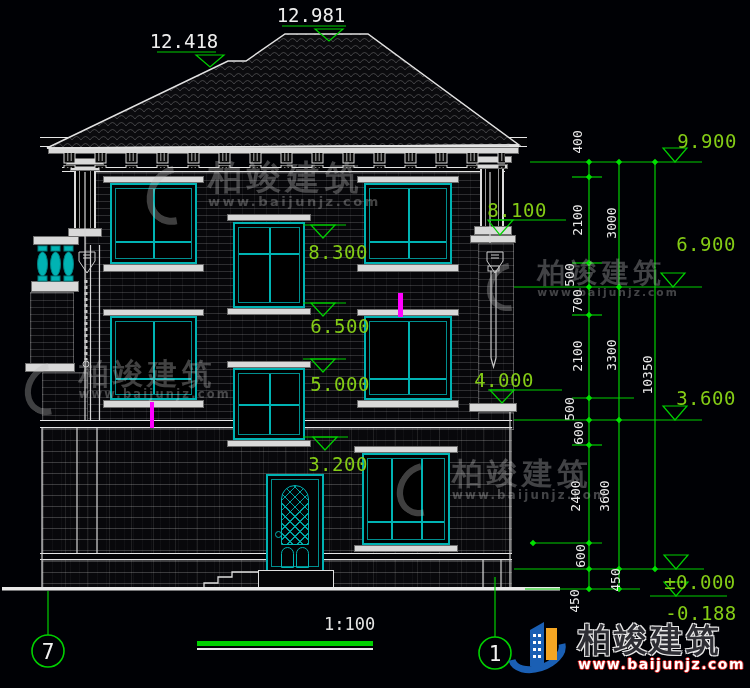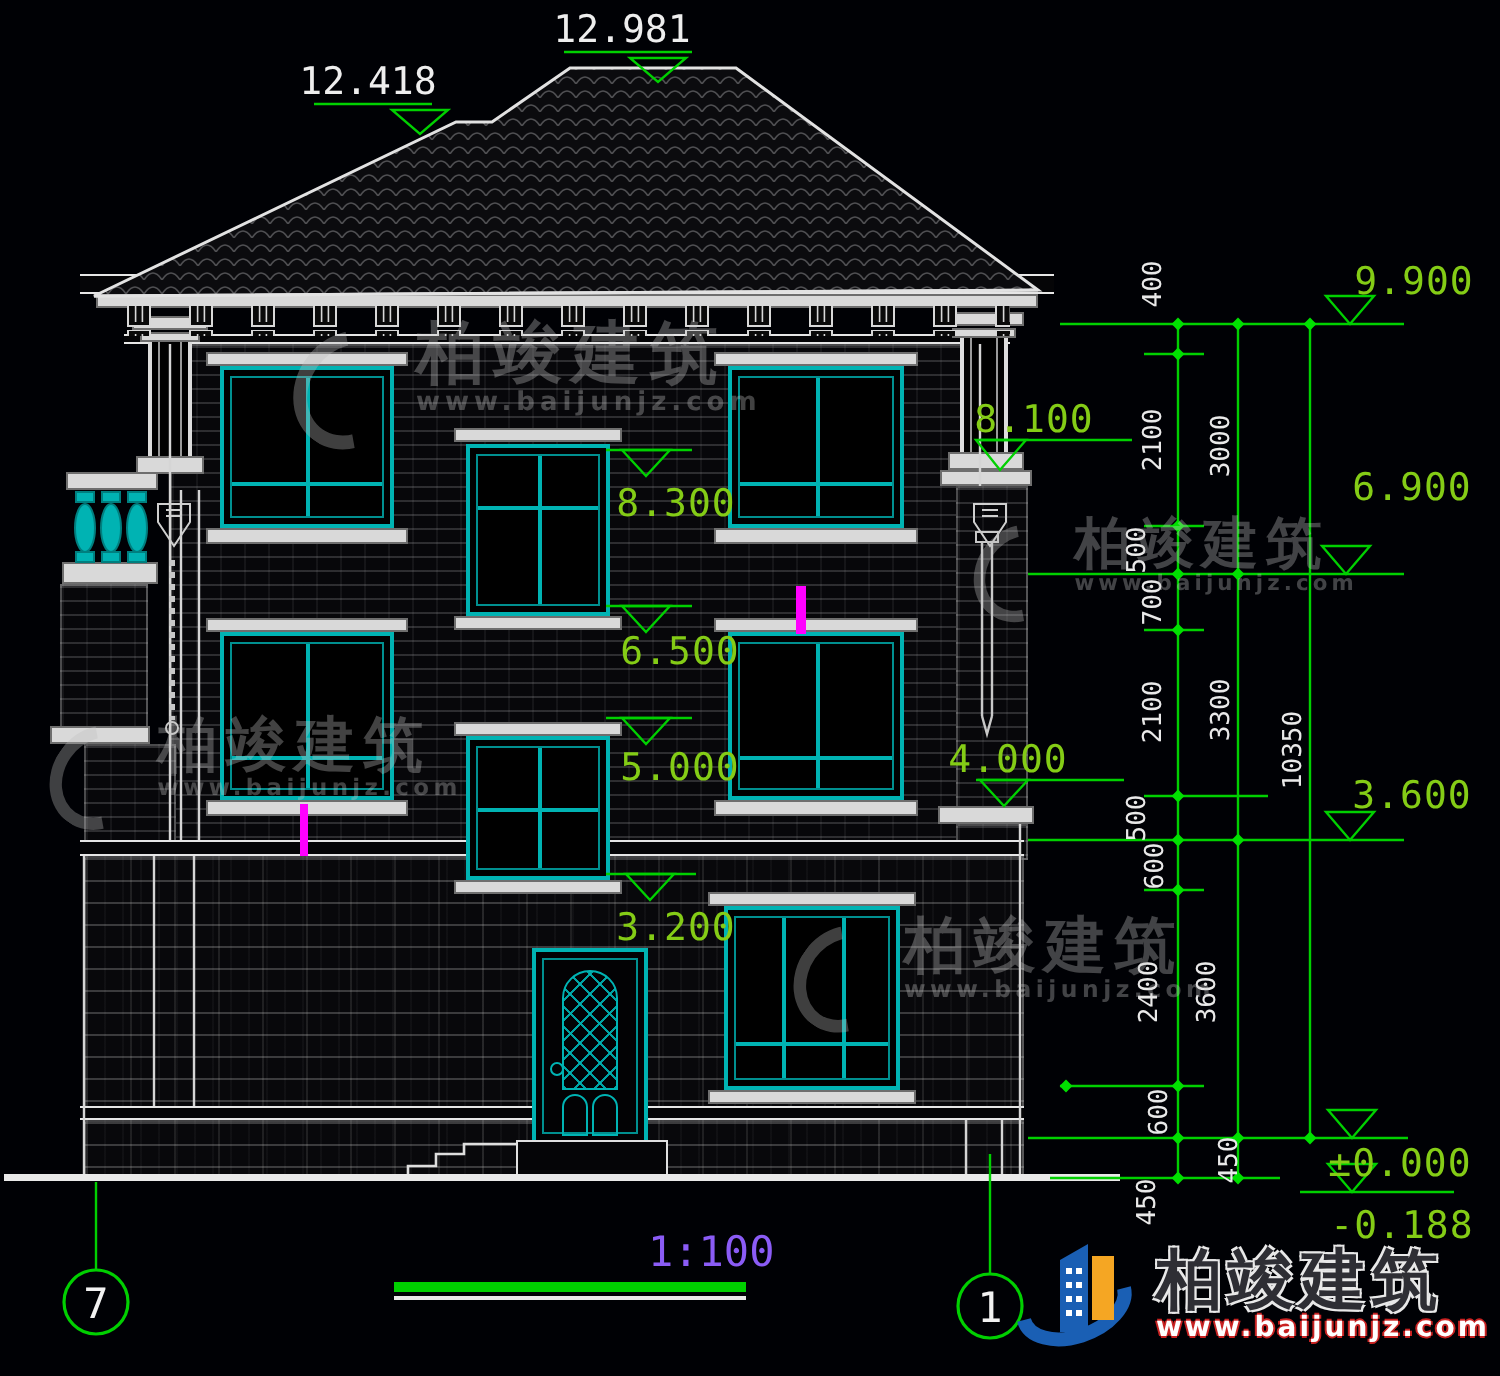--- a/index.html
+++ b/index.html
@@ -30,21 +30,21 @@
   .shaft{background:#000;box-shadow:inset 2px 0 0 #dcdcdc, inset -2px 0 0 #dcdcdc,
          inset 5px 0 0 #000, inset -5px 0 0 #000, inset 6px 0 0 rgba(220,220,220,.7), inset -6px 0 0 rgba(220,220,220,.7);}
   
   .lvl{position:absolute;transform:translate(-50%,-50%);font-size:19px;color:#84cc16;white-space:nowrap;letter-spacing:.5px;}
   .rooflbl{position:absolute;transform:translate(-50%,-50%);font-size:19px;color:#eeeeee;white-space:nowrap;}
   .dim{position:absolute;transform:translate(-50%,-50%) rotate(-90deg);font-size:13px;color:#e9e9e9;white-space:nowrap;}
   .axis{position:absolute;transform:translate(-50%,-50%);font-size:21px;color:#f2f2f2;}
   
   .title-cn{position:absolute;left:195px;top:603px;font-family:"DejaVu Sans",sans-serif;
             font-weight:bold;font-size:28px;color:#f2f2f2;letter-spacing:1px;}
-  .title-scale{position:absolute;left:324px;top:614px;font-size:21px;color:#8b5cf6;}
+  .title-scale{position:absolute;left:324px;top:614px;font-size:17px;color:#e5e5e5;}
   
   .wm{position:absolute;display:flex;align-items:flex-start;gap:6px;opacity:.33;pointer-events:none;}
   .wm-glyph{width:40px;height:48px;border:7px solid #bfbfbf;border-radius:50%;
             border-top-color:transparent;border-right-color:transparent;transform:rotate(35deg);margin-top:4px;}
   .wm-cn{font-family:"DejaVu Sans",sans-serif;font-weight:900;font-size:34px;color:#c9c9c9;
          letter-spacing:5px;line-height:1;white-space:nowrap;}
   .wm-url{font-family:"DejaVu Sans",sans-serif;font-weight:bold;font-size:13px;color:#c9c9c9;
           letter-spacing:2.5px;white-space:nowrap;}
   
   .logo{position:absolute;left:506px;top:616px;display:flex;align-items:center;gap:8px;}

